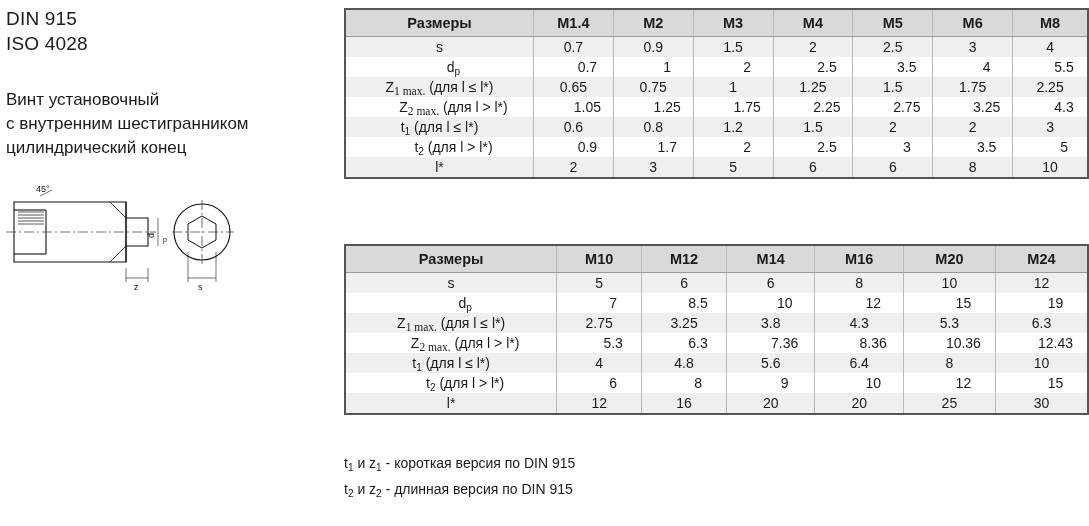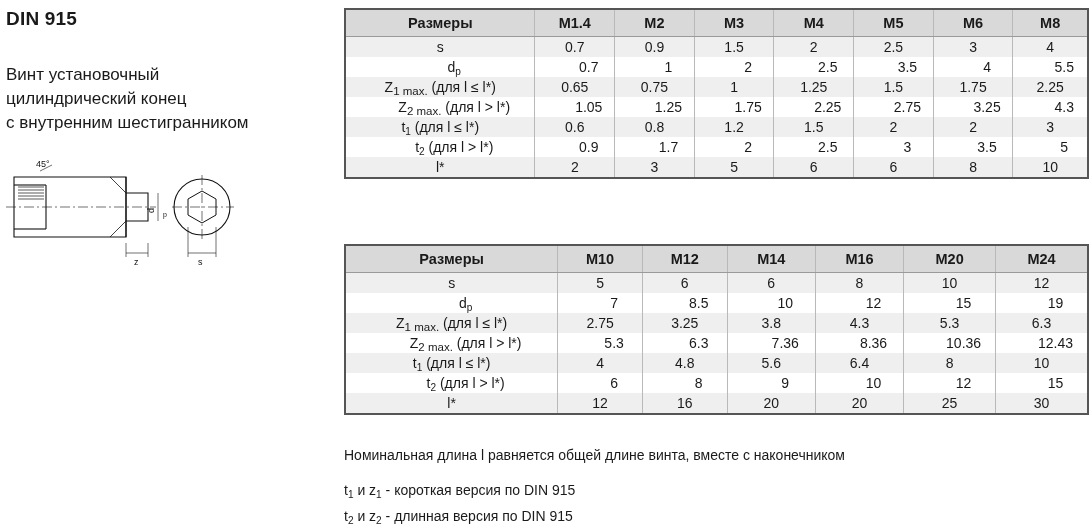--- a/index.html
+++ b/index.html
@@ -22,21 +22,21 @@
   }
 
   
   .left-col {
     position: absolute;
     left: 6px;
     top: 0;
     width: 330px;
   }
   .std-title {
-    font-weight: bold;
+    font-weight: normal;
     font-size: 19px;
     line-height: 25px;
     margin-top: 6px;
     letter-spacing: 0.2px;
   }
   .desc {
     margin-top: 32px;
     font-size: 17px;
     line-height: 24px;
   }
@@ -95,20 +95,21 @@
     width: 72px;
   }
   sub {
     font-size: 0.72em;
     vertical-align: baseline;
     position: relative;
     top: 3px;
   }
   .small-italic {
     font-size: 11.5px;
+    font-family: Liberation Serif, serif;
   }
 
   
   .notes {
     position: absolute;
     left: 344px;
     top: 447px;
     font-size: 14px;
     line-height: 17px;
   }
@@ -117,25 +118,26 @@
   svg { display: block; }
 </style>
 </head>
 <body>
 
 <div class="page">
 
   <div class="left-col">
     <div class="std-title">
       <div>DIN 915</div>
+      <div>ISO 4028</div>
     </div>
     <div class="desc">
       <div>Винт установочный</div>
+      <div>с внутренним шестигранником</div>
       <div>цилиндрический конец</div>
-      <div>с внутренним шестигранником</div>
     </div>
 
     <div class="drawing">
       <svg width="250" height="110" viewBox="0 0 250 110">
         <g stroke="#111" fill="none" stroke-width="1.1">
 
           <path d="M8 20 L120 20 L120 80 L8 80 Z"></path>
 
           <line x1="8" y1="28" x2="40" y2="28"></line>
           <line x1="8" y1="72" x2="40" y2="72"></line>
@@ -358,21 +360,20 @@
         <td class="val">20</td>
         <td class="val">20</td>
         <td class="val">25</td>
         <td class="val colend">30</td>
       </tr>
     </tbody>
       </table>
   </div>
 
   <div class="notes">
-    <div class="n1">Номинальная длина l равняется общей длине винта, вместе с наконечником</div>
     <div class="n2">
       <span>t</span><sub>1</sub><span> и z</span><sub>1</sub><span> - короткая  версия по DIN 915</span>
     </div>
     <div class="n2">
       <span>t</span><sub>2</sub><span> и z</span><sub>2</sub><span> - длинная  версия по DIN 915</span>
     </div>
   </div>
 
 </div>
 

